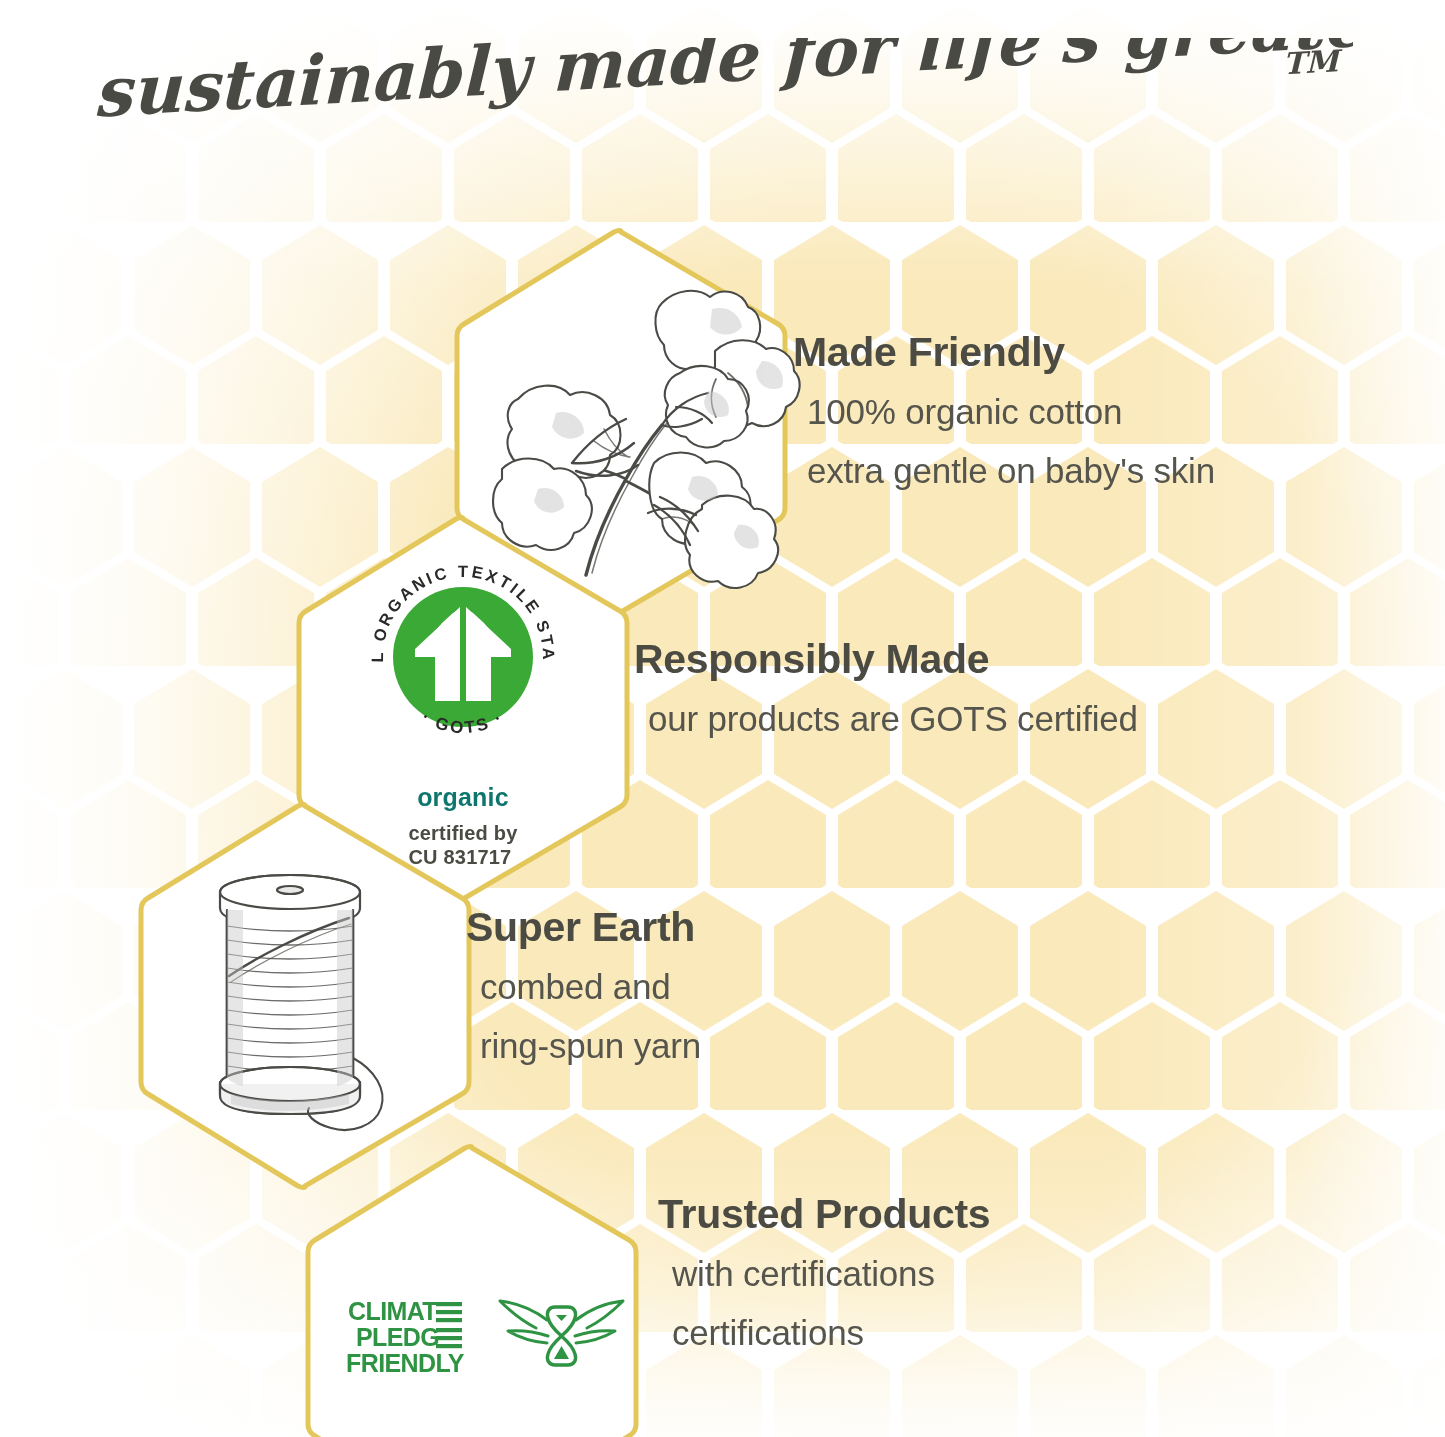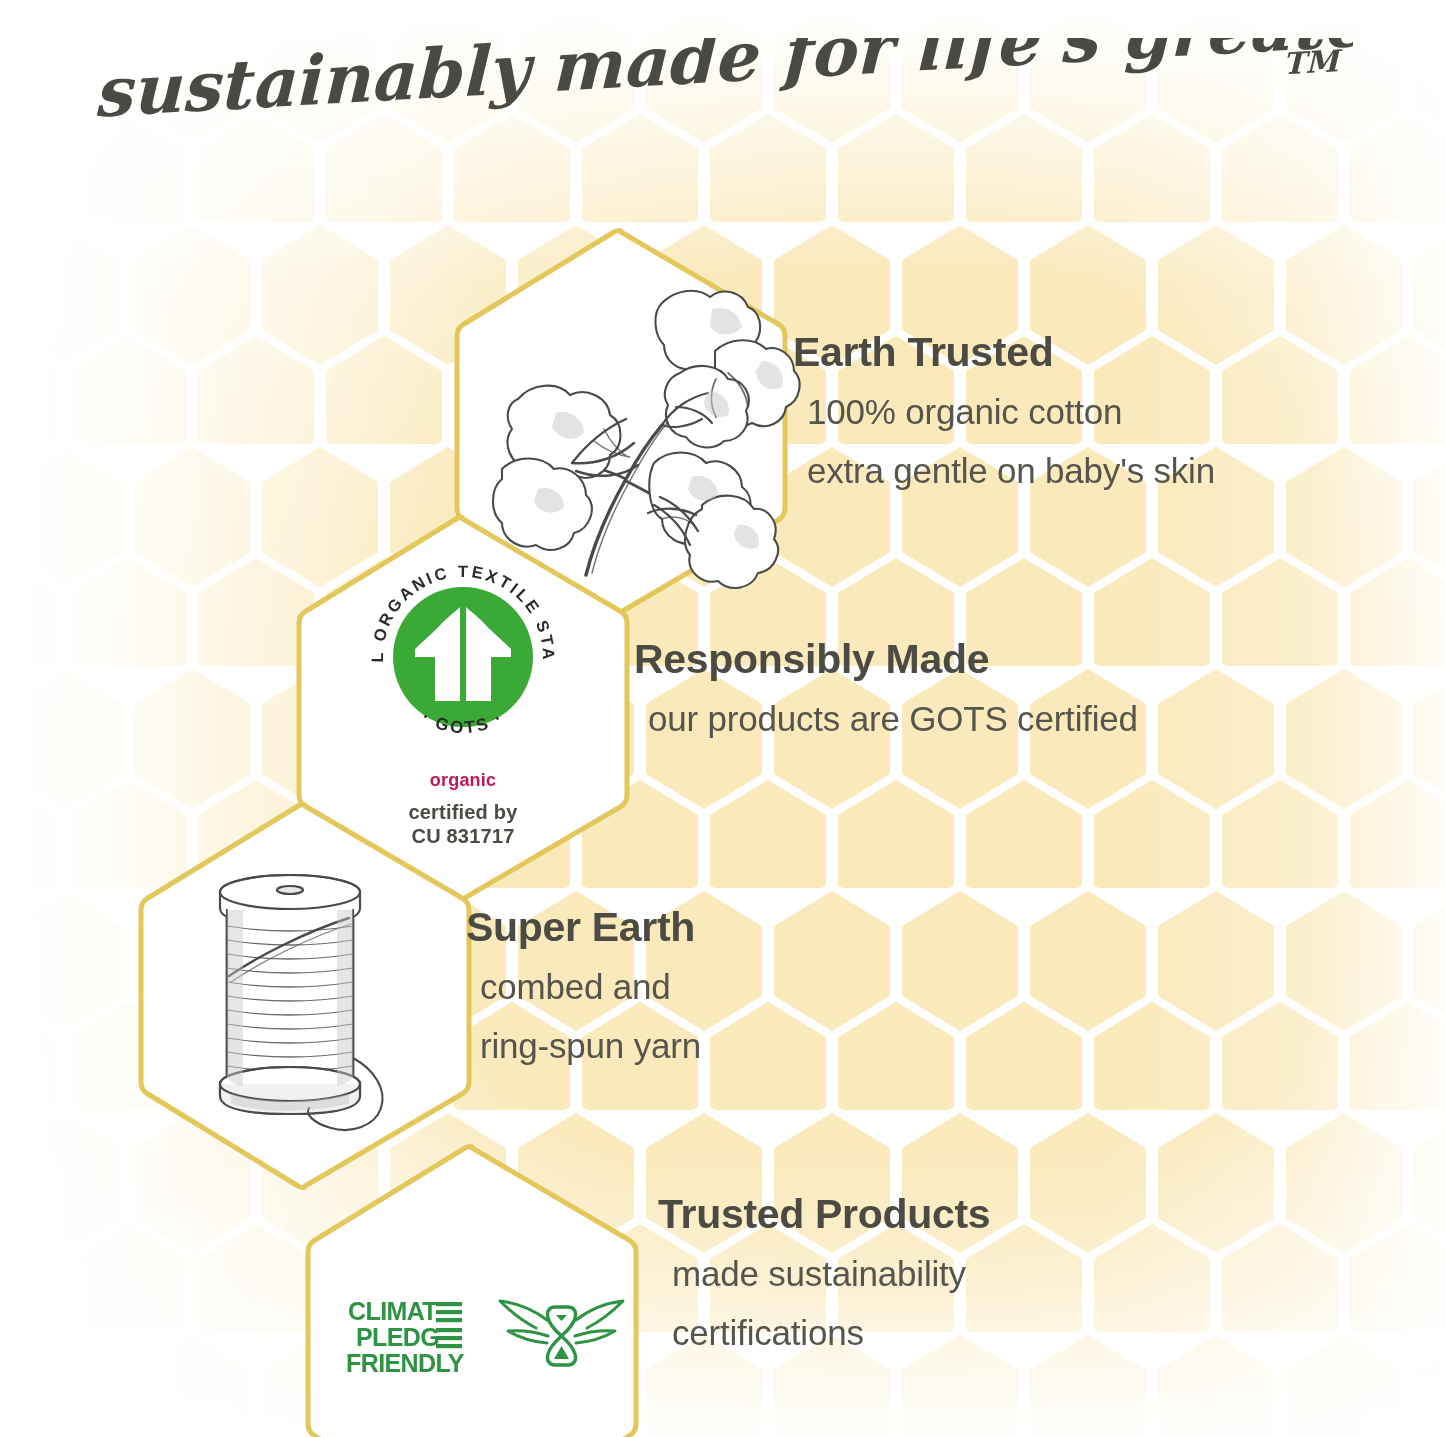--- a/index.html
+++ b/index.html
@@ -69,33 +69,33 @@
     color: #55554d;
     letter-spacing: -0.2px;
     white-space: nowrap;
     margin: 14px;
   }
 
   
   .gots-organic {
     font-family: "Liberation Sans", sans-serif;
     font-weight: bold;
-    font-size: 18px;
-    color: #be185d;
+    font-size: 25px;
+    color: #0f766e;
     text-align: center;
-    margin-top: 7px;
+    margin-top: 20px;
     letter-spacing: 0.2px;
   }
   .gots-certby {
     font-family: "Liberation Sans", sans-serif;
     font-weight: bold;
     font-size: 20px;
     line-height: 1.2;
     color: #4b4b43;
-    text-align: center;
+    text-align: left;
     margin-top: 9px;
     letter-spacing: 0.2px;
   }
 </style>
 </head>
 <body>
 
 <div id="stage">
 
   <svg id="honeycomb-bg" width="1445" height="1437" viewBox="0 0 1445 1437" aria-hidden="true">
@@ -194,21 +194,21 @@
             <path d="M80 156 C94 152 108 162 108 176 C98 186 82 182 76 170 Z"></path>
             <path d="M62 232 C76 228 88 238 88 250 C78 260 62 256 58 244 Z"></path>
             <path d="M216 220 C230 216 242 226 242 238 C232 248 216 244 212 232 Z"></path>
             <path d="M262 268 C276 266 286 278 282 290 C270 296 258 286 258 276 Z"></path>
           </g>
         </g>
       </svg>
     </div>
   </div>
   <div class="text-block" style="left:793px; top:330px; width:600px;">
-    <div class="feature-title">Earth Trusted</div>
+    <div class="feature-title">Made Friendly</div>
     <div class="feature-sub">100% organic cotton</div>
     <div class="feature-sub">extra gentle on baby's skin</div>
   </div>
 
   <div class="hex-card" style="left:293px; top:513px; width:340px; height:392px;">
     <svg width="340" height="392" viewBox="0 0 340 392">
       <path d="M170 6 L327 98 Q334 102 334 110 L334 282 Q334 290 327 294 L170 386 Q170 389 163 386 L13 294 Q6 290 6 282 L6 110 Q6 102 13 98 L163 6 Q170 3 170 6 Z" fill="#ffffff" stroke="#e3c75a" stroke-width="5" stroke-linejoin="round"></path>
     </svg>
     <div class="hex-content" style="justify-content:flex-start; padding-top:38px;">
       <svg width="212" height="212" viewBox="0 0 212 212">
@@ -333,17 +333,17 @@
         </g>
         <g fill="#2e9342">
           <polygon points="214,31 225,31 219.5,37"></polygon>
           <polygon points="219.5,62 227,75 212,75"></polygon>
         </g>
       </svg>
     </div>
   </div>
   <div class="text-block" style="left:658px; top:1192px; width:700px;">
     <div class="feature-title">Trusted Products</div>
-    <div class="feature-sub">made sustainability</div>
+    <div class="feature-sub">with certifications</div>
     <div class="feature-sub">certifications</div>
   </div>
 
 </div>
 
 </body></html>

